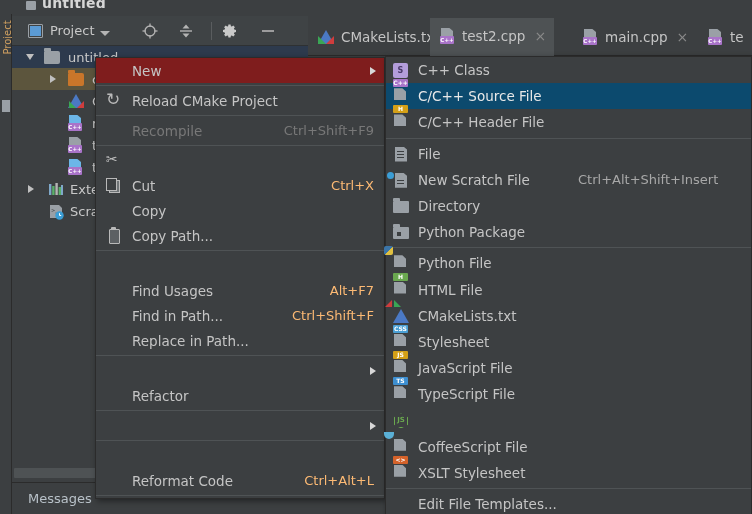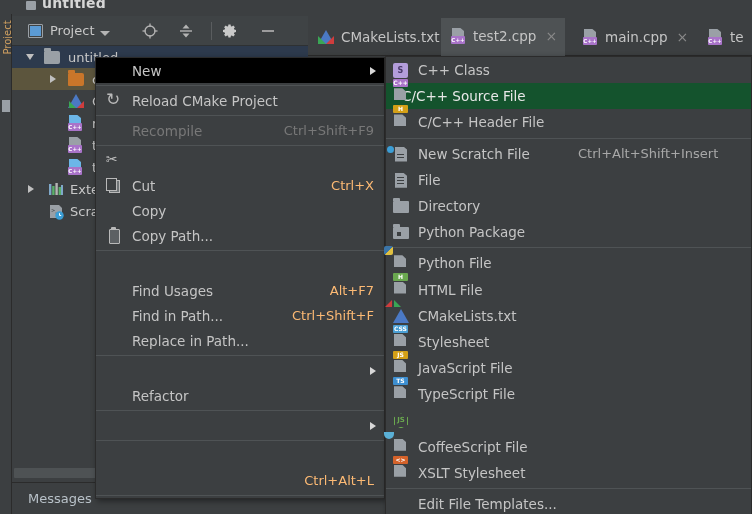--- a/index.html
+++ b/index.html
@@ -85,21 +85,21 @@
   .cmakeico .g{position:absolute;left:0;bottom:0;width:0;height:0;border-left:0 solid transparent;
     border-right:8px solid transparent;border-bottom:8px solid #3aa655;}
   .cmakeico .r{position:absolute;right:0;bottom:0;width:0;height:0;border-left:8px solid transparent;
     border-right:0 solid transparent;border-bottom:8px solid #cf3d3d;}
 
   
   .ctxmenu{position:absolute;left:95px;top:57px;width:290px;background:#3c3f41;
     border:1px solid #2b2b2b;box-shadow:2px 2px 6px rgba(0,0,0,.45);}
   .ctxmenu .mi{position:relative;height:25px;display:flex;align-items:center;padding-left:36px;
     font-size:13.5px;color:#c5c5c5;}
-  .ctxmenu .mi.hl{background:#000000;}
+  .ctxmenu .mi.hl{background:#7f1d1d;}
   .ctxmenu .mi.disabled{color:#787878;}
   .ctxmenu .mi .sc{position:absolute;right:10px;font-size:13px;color:#fdba74;}
   .ctxmenu .mi.disabled .sc{color:#787878;}
   .ctxmenu .sep{height:1px;background:#4f5355;margin:2px 0;}
   .ctxmenu .mi .sub{position:absolute;right:8px;width:0;height:0;
     border-top:4.5px solid transparent;border-bottom:4.5px solid transparent;border-left:6px solid #d8d8d8;}
   .ctxmenu .mi .mico{position:absolute;left:10px;width:16px;height:16px;}
 
   
   .ico-reload{position:relative;width:16px;height:16px;}
@@ -114,21 +114,21 @@
   .ico-paste:before{content:"";position:absolute;left:3px;top:1px;width:9px;height:13px;
     border:1.4px solid #b9b9b9;background:#5c6063;border-radius:1px;}
   .ico-paste:after{content:"";position:absolute;left:5px;top:-1px;width:5px;height:3px;
     background:#b9b9b9;border-radius:1px;}
 
   
   .submenu{position:absolute;left:385px;top:56px;width:367px;background:#3c3f41;
     border:1px solid #2b2b2b;box-shadow:2px 2px 6px rgba(0,0,0,.45);}
   .submenu .si{position:relative;height:26.2px;display:flex;align-items:center;padding-left:32px;
     font-size:13.5px;color:#c5c5c5;}
-  .submenu .si.hl{background:#14532d;color:#e8e8e8;padding-left:16px;}
+  .submenu .si.hl{background:#0c4a6e;color:#e8e8e8;}
   .submenu .si .sico{position:absolute;left:7px;top:5px;width:17px;height:17px;}
   .submenu .si .sc{position:absolute;left:192px;font-size:13px;color:#a8a8a8;}
   .submenu .sep{height:1px;background:#4f5355;margin:2px 0;}
 
   .sqico{position:absolute;left:0;top:1px;width:15px;height:15px;border-radius:2px;
     font-size:8px;font-weight:bold;color:#fff;text-align:center;line-height:15px;}
   .pageico{position:relative;width:17px;height:17px;}
   .pageico .pg{position:absolute;left:1px;top:0px;width:12px;height:12px;background:#9aa0a6;
     clip-path:polygon(0 0,70% 0,100% 28%,100% 100%,0 100%);}
   .pageico .bd{position:absolute;left:0;bottom:1px;width:15px;height:8px;border-radius:1px;
@@ -287,21 +287,21 @@
     <div class="tab" style="left:0">
       <div class="cmakeico">
           <div class="t"></div>
           <div class="g"></div>
           <div class="r"></div>
         </div>
       <span class="tname">CMakeLists.txt</span>
       <span class="tclose">×</span>
     </div>
 
-    <div class="tab active" style="left:133px">
+    <div class="tab active" style="left:122px">
       <div class="ficon">
           <div class="page"></div>
           <div class="badge cpp">C++</div>
         </div>
       <span class="tname">test2.cpp</span>
       <span class="tclose">×</span>
     </div>
 
     <div class="tab" style="left:265px">
       <div class="ficon">
@@ -399,20 +399,21 @@
       <span class="sub"></span>
     </div>
     <div class="sep"></div>
 
     <div class="mi">
       <span></span>
       <span class="sc"></span>
     </div>
 
     <div class="mi">
+      <span>Reformat Code</span>
       <span class="sc">Ctrl+Alt+L</span>
     </div>
     <div class="sep"></div>
   </div>
 
   <div class="submenu">
 
     <div class="si">
       <span class="sico">
         <span class="sqico" style="background:#b39ddb;color:#4a3a6a;">S</span>
@@ -428,43 +429,43 @@
     </div>
 
     <div class="si">
       <span class="sico">
         <span class="pageico"><span class="pg"></span><span class="bd" style="background:#d4a017">H</span></span>
       </span>
       <span>C/C++ Header File</span>
     </div>
 
     <div class="sep"></div>
+
+    <div class="si">
+      <span class="sico">
+        <span class="plainpage"><span class="pg"></span>
+          <span class="ln" style="top:5px"></span><span class="ln" style="top:8px"></span><span class="ln" style="top:11px"></span>
+        </span>
+      </span>
+      <span>File</span>
+    </div>
 
     <div class="si">
       <span class="sico">
         <span class="plainpage"><span class="pg"></span>
           <span class="ln" style="top:8px"></span><span class="ln" style="top:11px"></span>
           <span class="clockdot"></span>
         </span>
       </span>
       <span>New Scratch File</span>
       <span class="sc">Ctrl+Alt+Shift+Insert</span>
     </div>
 
     <div class="si">
       <span class="sico">
-        <span class="plainpage"><span class="pg"></span>
-          <span class="ln" style="top:5px"></span><span class="ln" style="top:8px"></span><span class="ln" style="top:11px"></span>
-        </span>
-      </span>
-      <span>File</span>
-    </div>
-
-    <div class="si">
-      <span class="sico">
         <span class="dircard"><span class="fd"></span></span>
       </span>
       <span>Directory</span>
     </div>
 
     <div class="si">
       <span class="sico">
         <span class="dircard"><span class="fd"></span><span class="dot"></span></span>
       </span>
       <span>Python Package</span>

